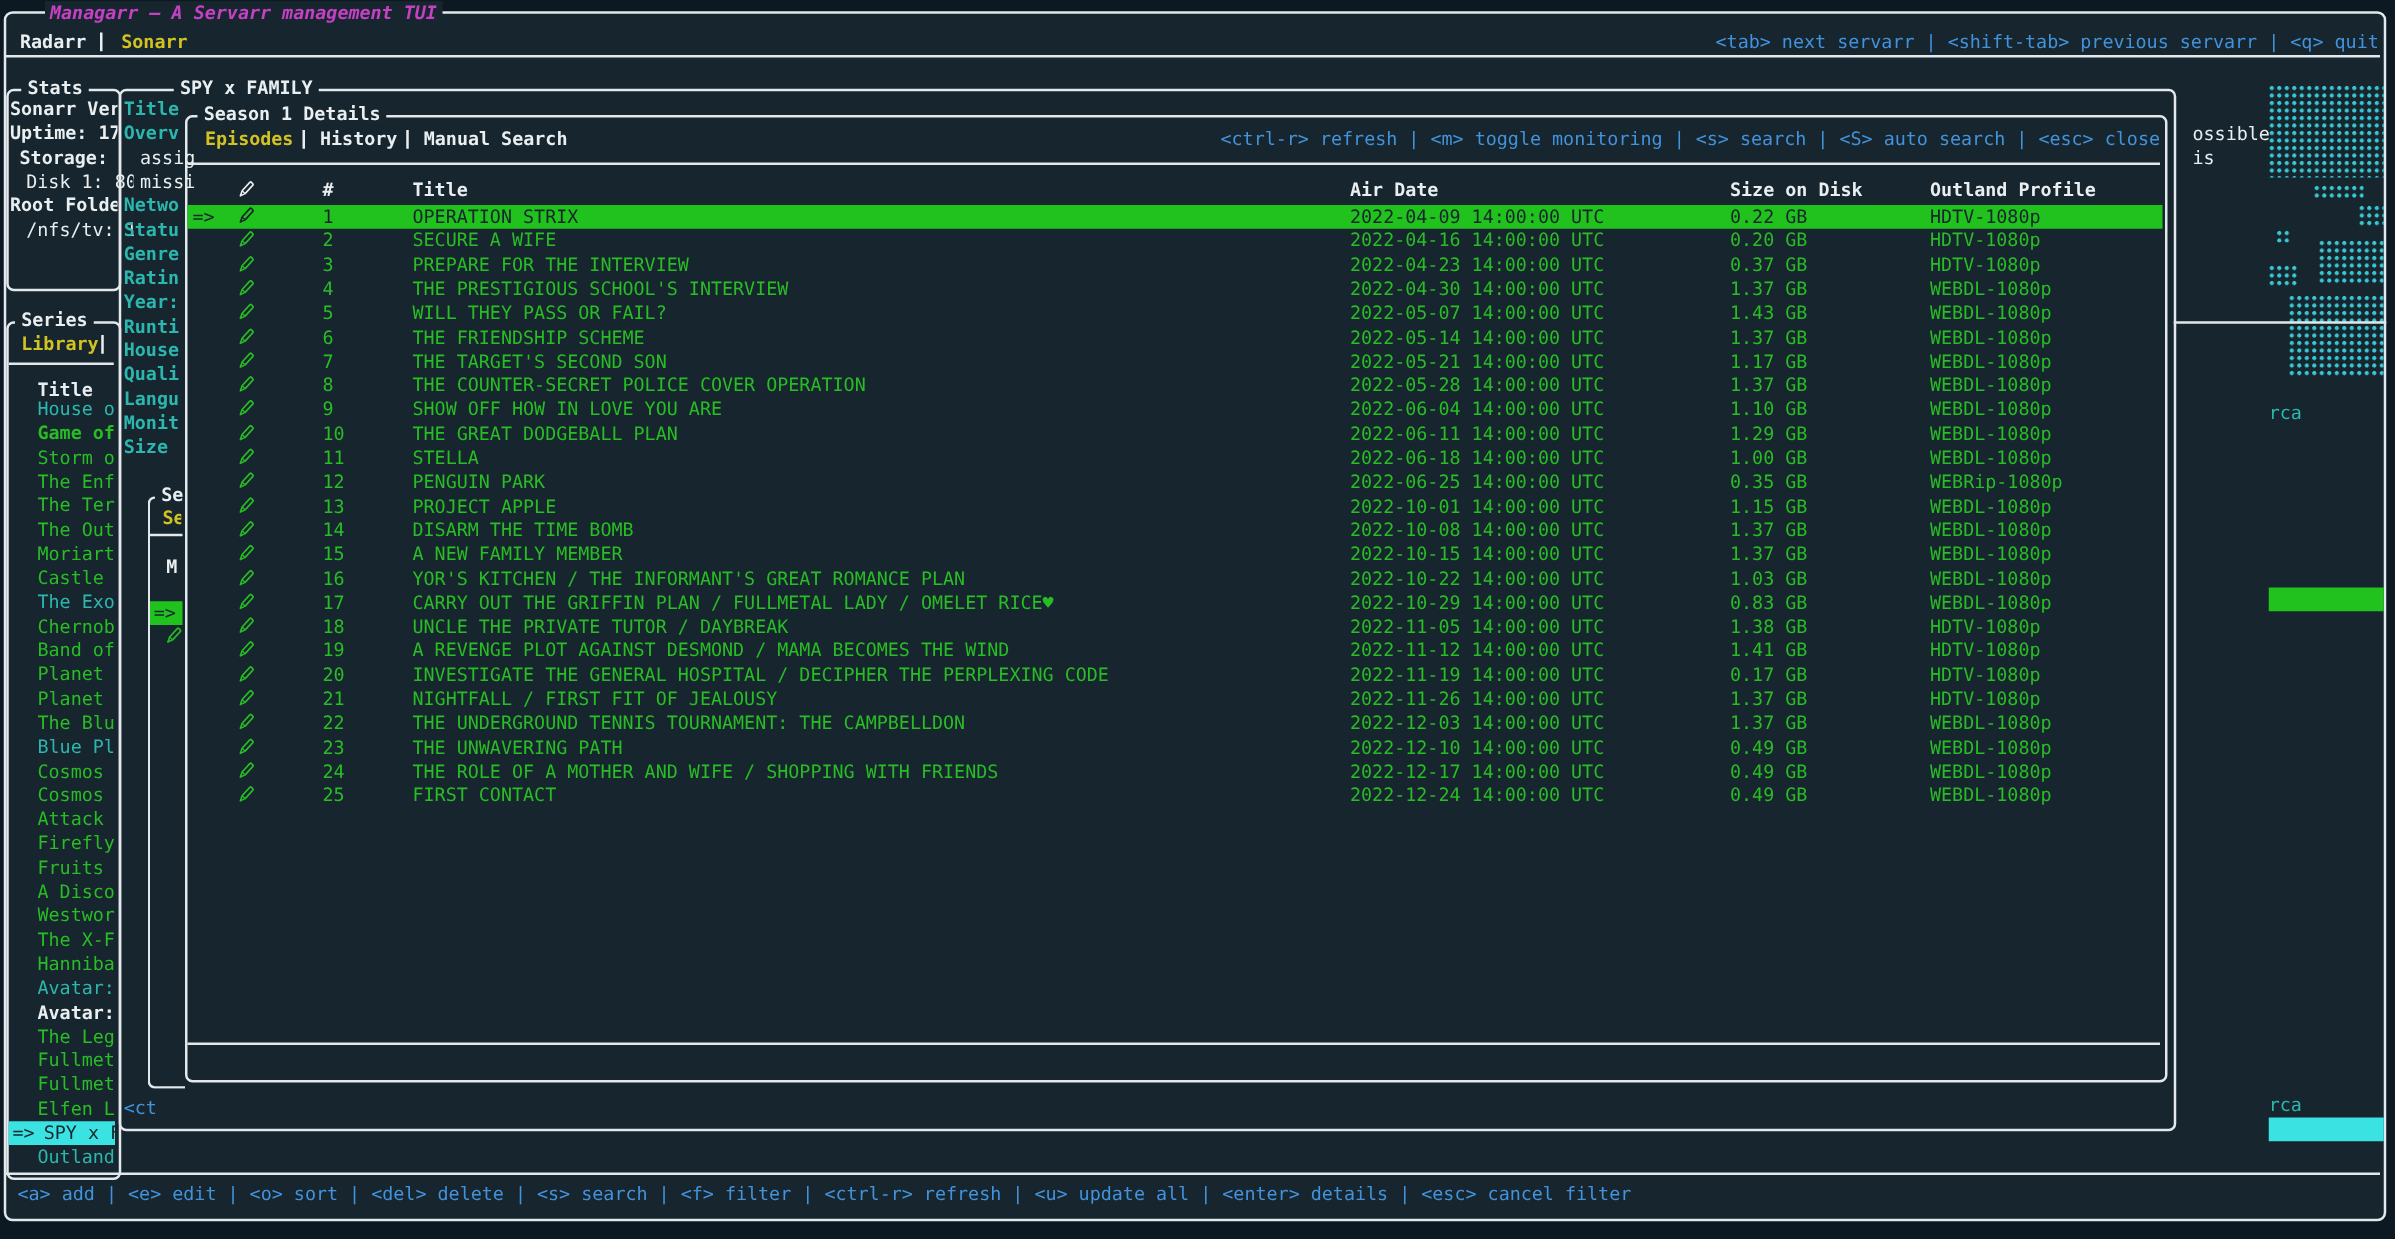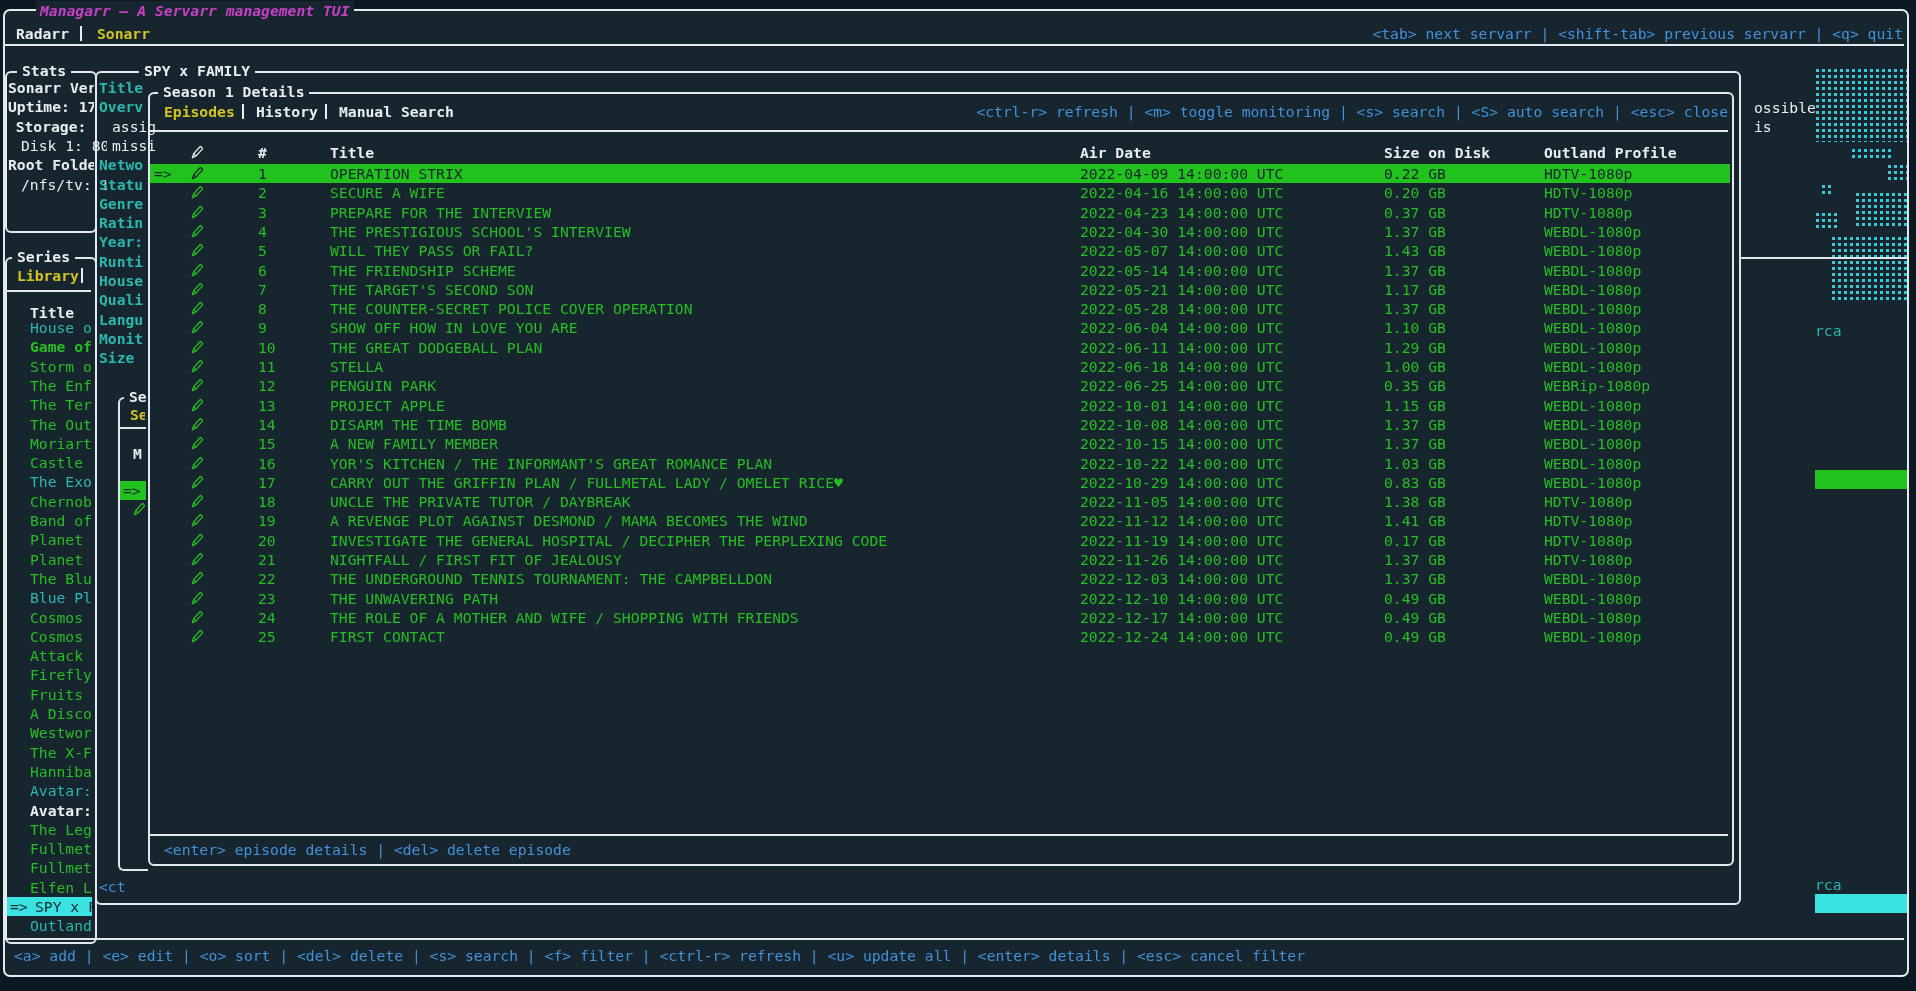--- a/index.html
+++ b/index.html
@@ -188,21 +188,20 @@
       <div class="row" style="left: 150px; top: 607.9px; width: 1580px;"><div class="cell" style="left: 40px; color: var(--green);"><svg class="pencil" width="14" height="16" viewBox="0 0 14 16">
             <path d="M2.3 13.7 L3.7 9.6 L10 2.7 Q10.5 2.2 11 2.7 L12.3 4.1 Q12.8 4.6 12.3 5.1 L6.1 11.9 Z" fill="none" stroke="currentColor" stroke-width="1.3" stroke-linejoin="round"></path>
             <line x1="3.7" y1="9.6" x2="6.1" y2="11.9" stroke="currentColor" stroke-width="1.1"></line>
           </svg></div><div class="cell" style="left: 108px; color: var(--green);">24</div><div class="cell" style="left: 180px; color: var(--green);">THE ROLE OF A MOTHER AND WIFE / SHOPPING WITH FRIENDS</div><div class="cell" style="left: 930px; color: var(--green);">2022-12-17 14:00:00 UTC</div><div class="cell" style="left: 1234px; color: var(--green);">0.49 GB</div><div class="cell" style="left: 1394px; color: var(--green);">WEBDL-1080p</div></div>
       <div class="row" style="left: 150px; top: 627.2px; width: 1580px;"><div class="cell" style="left: 40px; color: var(--green);"><svg class="pencil" width="14" height="16" viewBox="0 0 14 16">
             <path d="M2.3 13.7 L3.7 9.6 L10 2.7 Q10.5 2.2 11 2.7 L12.3 4.1 Q12.8 4.6 12.3 5.1 L6.1 11.9 Z" fill="none" stroke="currentColor" stroke-width="1.3" stroke-linejoin="round"></path>
             <line x1="3.7" y1="9.6" x2="6.1" y2="11.9" stroke="currentColor" stroke-width="1.1"></line>
           </svg></div><div class="cell" style="left: 108px; color: var(--green);">25</div><div class="cell" style="left: 180px; color: var(--green);">FIRST CONTACT</div><div class="cell" style="left: 930px; color: var(--green);">2022-12-24 14:00:00 UTC</div><div class="cell" style="left: 1234px; color: var(--green);">0.49 GB</div><div class="cell" style="left: 1394px; color: var(--green);">WEBDL-1080p</div></div>
     </div>
   <div class="hline" style="left:150px;top:834px;width:1578px;"></div>
-  <div class="abs nowrap blue" style="left:164px;top:840px;">&lt;enter&gt; episode details | &lt;del&gt; delete episode</div>
 
   <div class="abs nowrap white" style="left:1741px;top:98px;">ossible</div>
   <div class="abs nowrap white" style="left:1741px;top:117px;">is</div>
   <div id="poster-art" class="abs" style="left:1815px;top:68px;width:92px;height:236px;">
       <div class="dots" style="left: 0px; top: 0px; width: 92px; height: 74px;"></div>
       <div class="dots" style="left: 36px; top: 80px; width: 40px; height: 12px;"></div>
       <div class="dots" style="left: 72px; top: 96px; width: 20px; height: 18px;"></div>
       <div class="dots" style="left: 6px; top: 116px; width: 12px; height: 10px;"></div>
       <div class="dots" style="left: 40px; top: 124px; width: 52px; height: 36px;"></div>
       <div class="dots" style="left: 0px; top: 144px; width: 24px; height: 18px;"></div>

